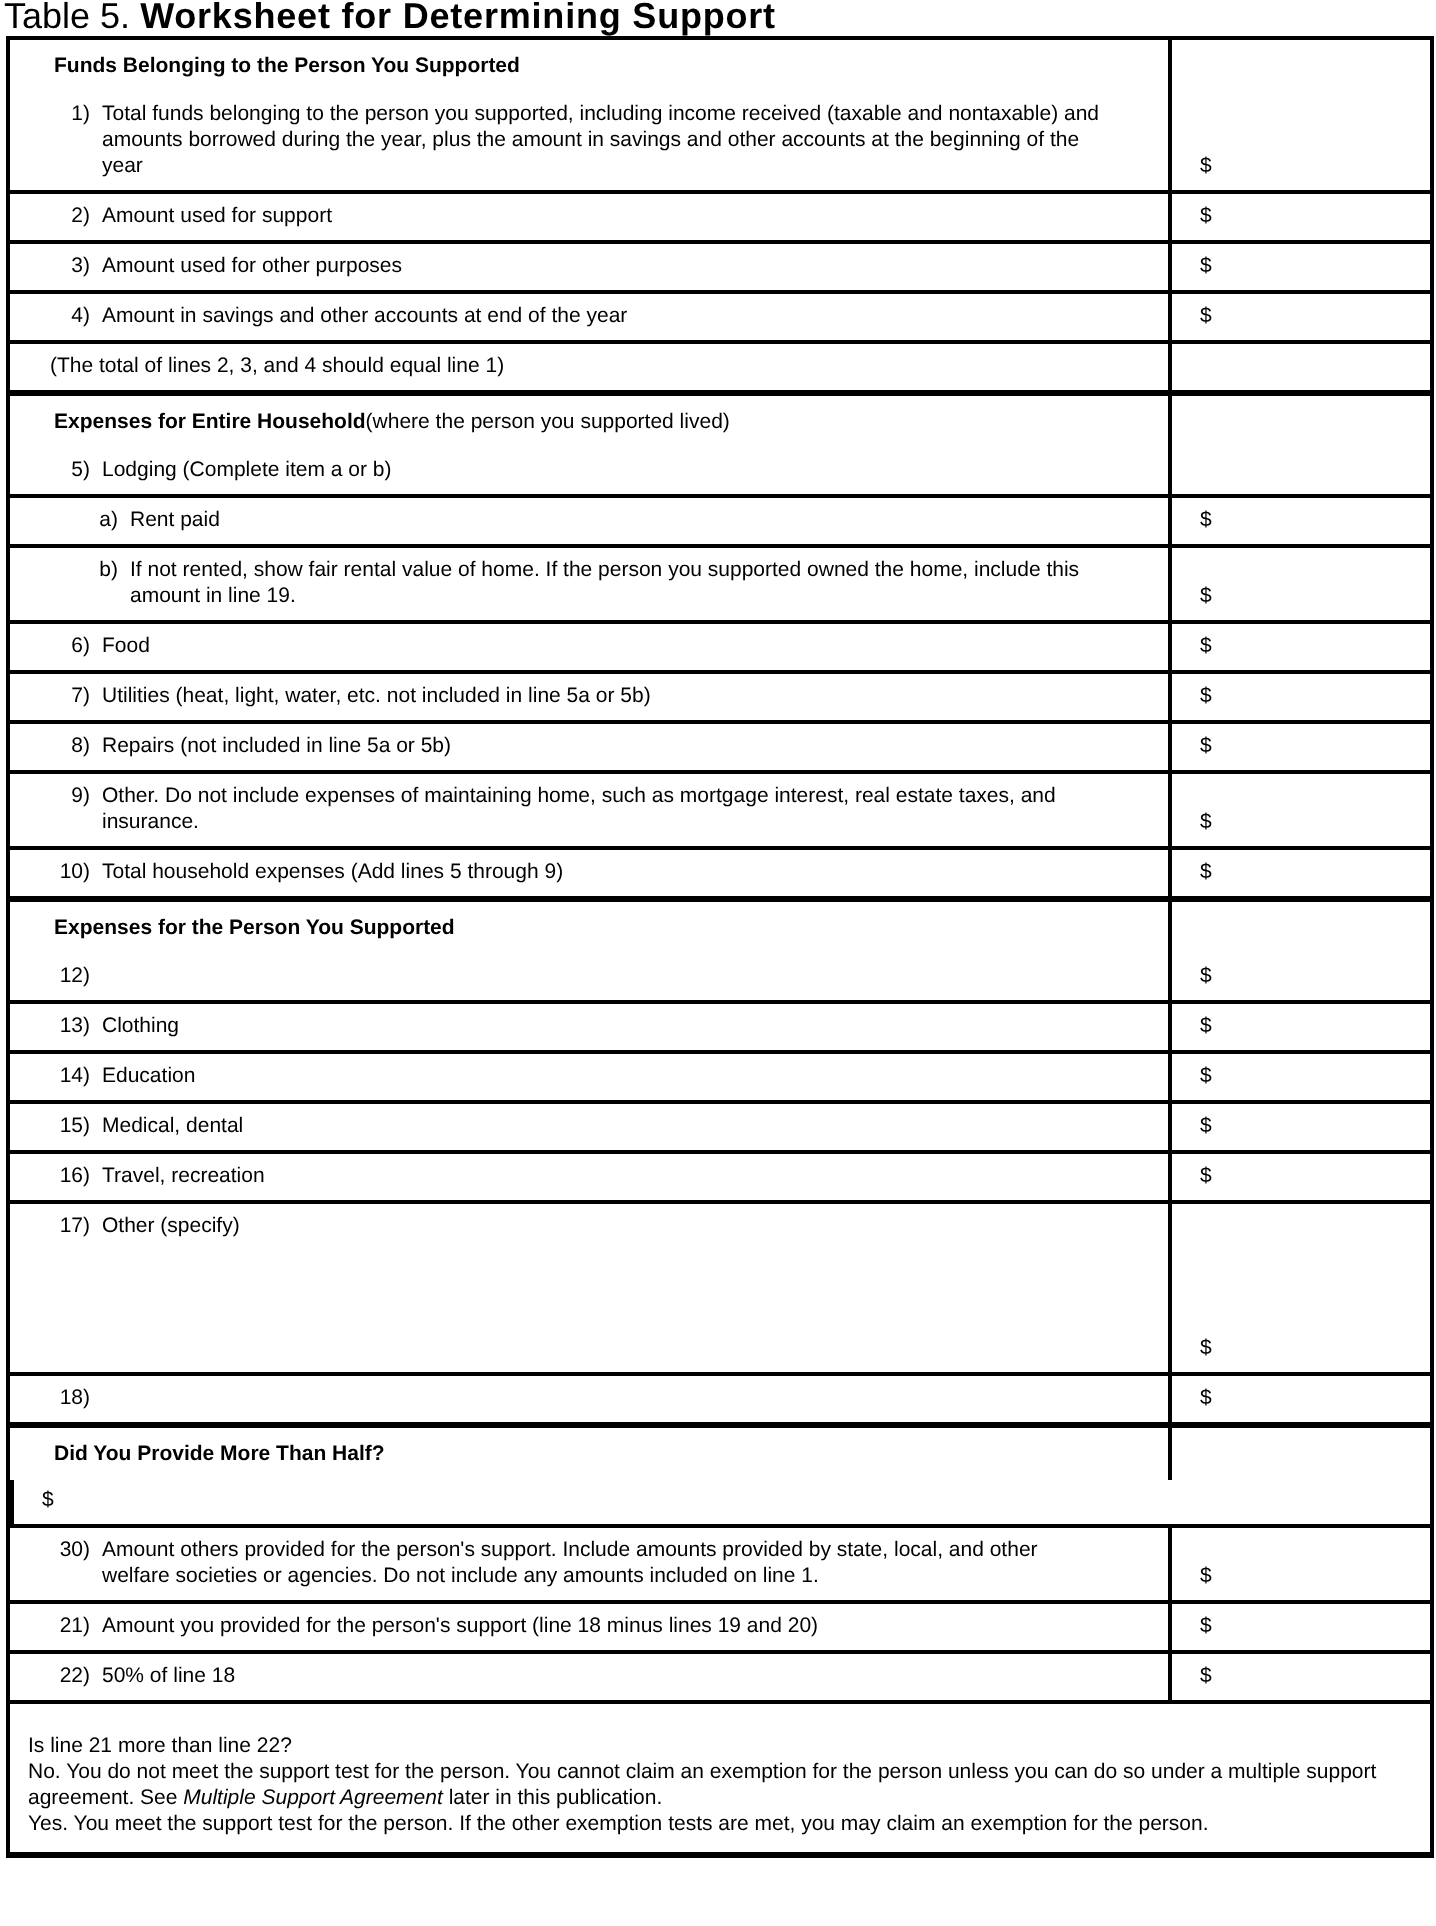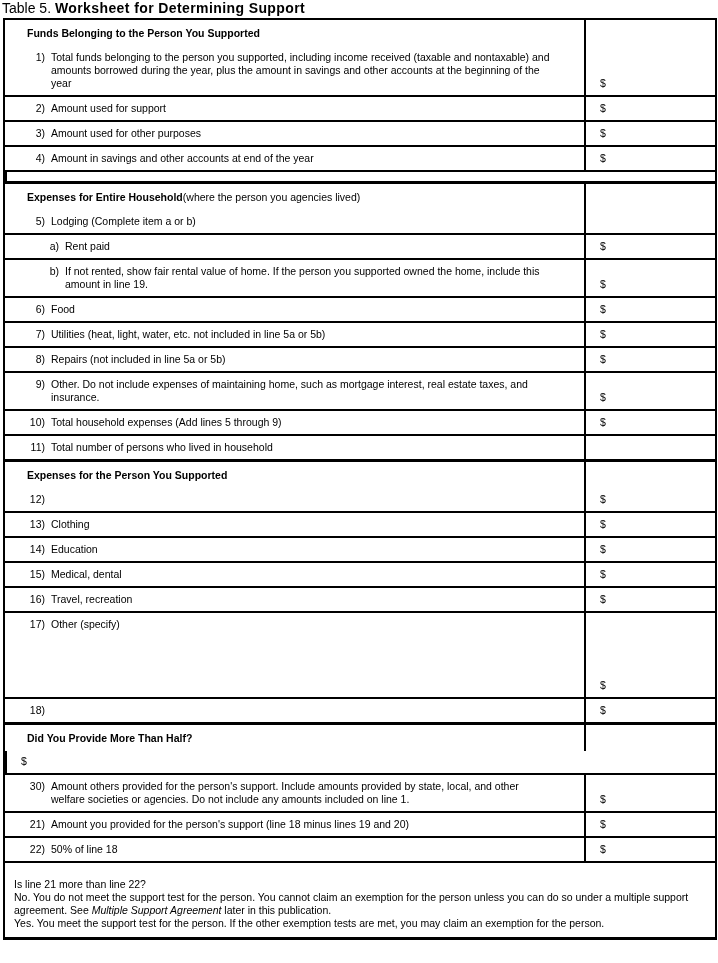--- a/index.html
+++ b/index.html
@@ -6,21 +6,21 @@
   body {
     width: 718px;
     font-family: "Liberation Sans", sans-serif;
     font-size: 10.5px;
     line-height: 13px;
     color: #000;
   }
   .page { padding-top: 1px; }
   .doc-title {
     margin: 0 0 3px 2px;
-    font-size: 14px;
+    font-size: 18px;
     line-height: 14px;
     white-space: nowrap;
   }
   .doc-title .t-bold { font-weight: 700; letter-spacing: 0.4px; }
   .tbl {
     margin: 0 1px 0 3px;
     border: 2px solid #000;
     border-bottom-width: 3px;
     background: #fff;
   }
@@ -115,30 +115,34 @@
         <div class="row item">
     <div class="left">
       <span class="num">4)</span>
       <span class="txt">Amount in savings and other accounts at end of the year</span>
     </div>
     <div class="right">
       <span class="dollar">$</span>
     </div>
   </div>
         <div class="row item note">
+    <div class="left">
+      <span class="num"></span>
+      <span class="txt">(The total of lines 2, 3, and 4 should equal line 1)</span>
+    </div>
     <div class="right">
       
     </div>
   </div>
       </div>
       <div class="sec">
     <div class="row hdr">
       <div class="left">
         <span class="hdr-b">Expenses for Entire Household</span>
-            <span class="hdr-r"> (where the person you agencies lived)</span>
+            <span class="hdr-r"> (where the person you supported lived)</span>
       </div>
       <div class="right"></div>
     </div>
   <div class="row item">
     <div class="left">
       <span class="num">5)</span>
       <span class="txt">Lodging (Complete item a or b)</span>
     </div>
     <div class="right">
       
@@ -200,29 +204,20 @@
       <span class="dollar">$</span>
     </div>
   </div>
         <div class="row item">
     <div class="left">
       <span class="num">10)</span>
       <span class="txt">Total household expenses (Add lines 5 through 9)</span>
     </div>
     <div class="right">
       <span class="dollar">$</span>
-    </div>
-  </div>
-        <div class="row item">
-    <div class="left">
-      <span class="num">11)</span>
-      <span class="txt">Total number of persons who lived in household</span>
-    </div>
-    <div class="right">
-      
     </div>
   </div>
       </div>
       <div class="sec">
     <div class="row hdr">
       <div class="left">
         <span class="hdr-b">Expenses for the Person You Supported</span>
             <span class="hdr-r"></span>
       </div>
       <div class="right"></div>

